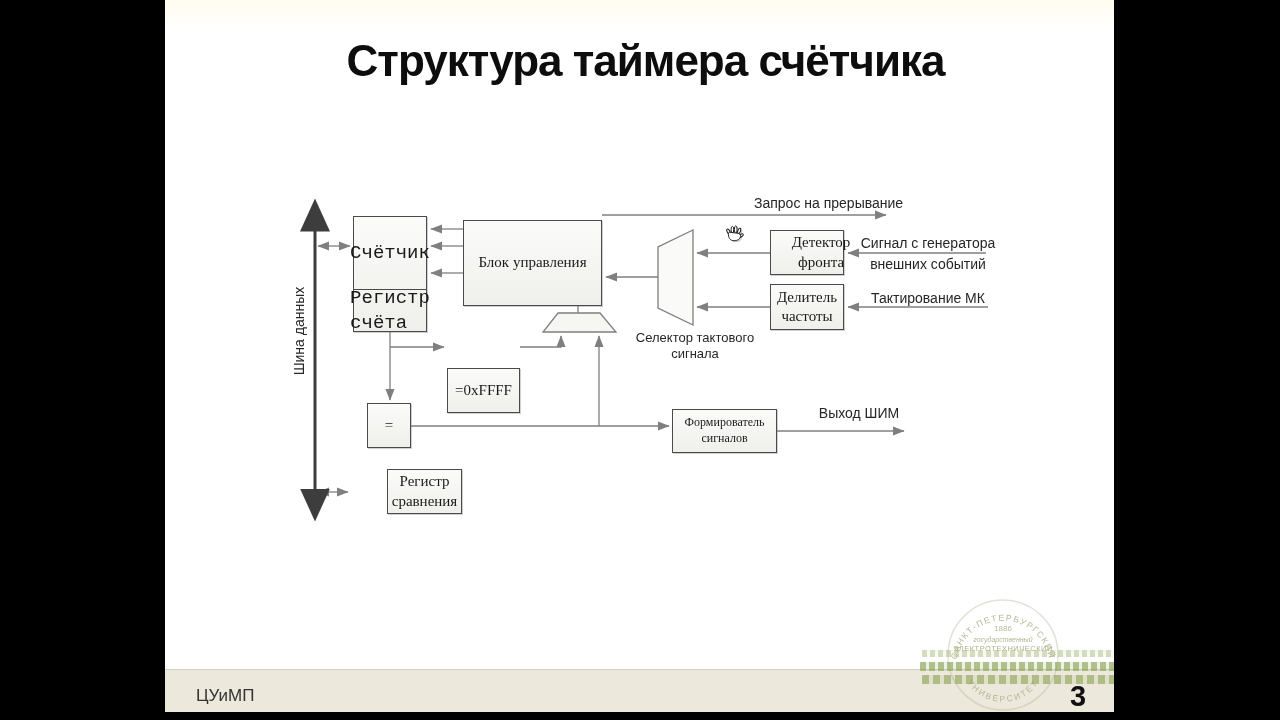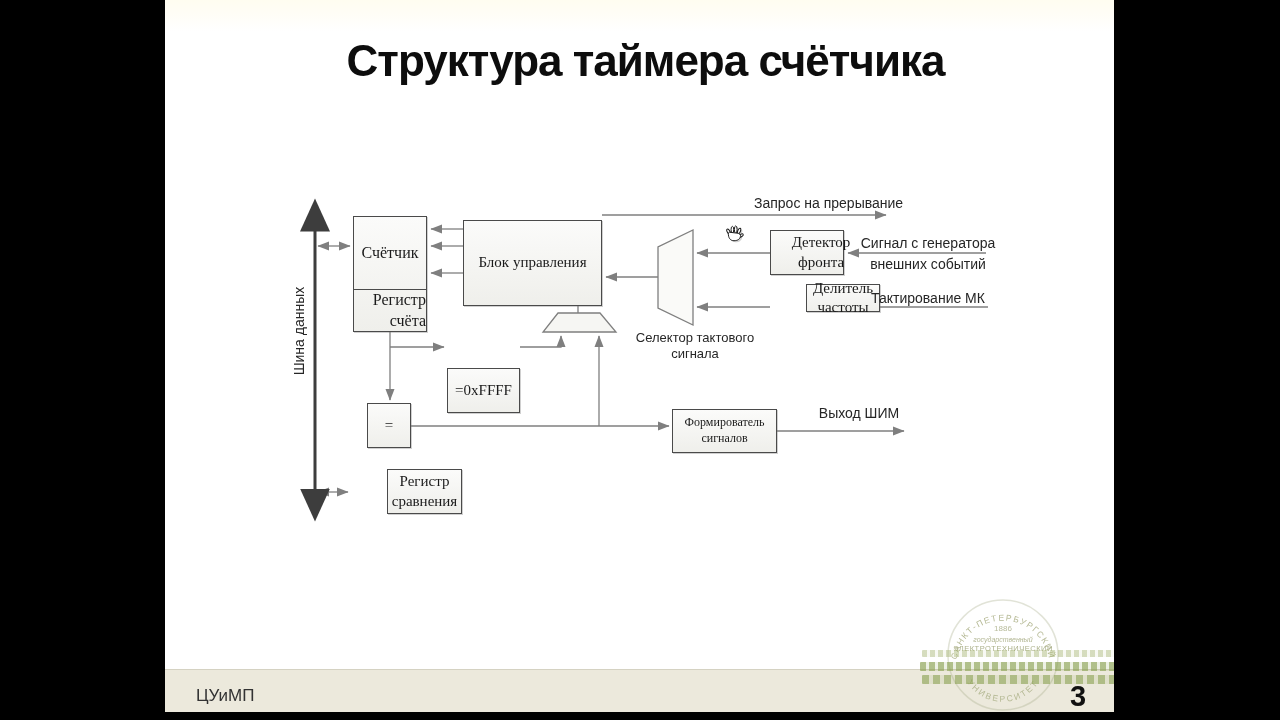--- a/index.html
+++ b/index.html
@@ -14,21 +14,21 @@
   
   .box{position:absolute;box-sizing:border-box;border:1px solid #4a4a4a;
        background:linear-gradient(180deg,#fbfbfa 0%,#efefeb 100%);
        display:flex;align-items:center;justify-content:center;text-align:center;
        font-family:"Liberation Serif",serif;font-size:15px;line-height:1.3;color:#1a1a1a;
        box-shadow:1px 1px 0 rgba(120,120,120,.35);}
   .compound{position:absolute;box-sizing:border-box;border:1px solid #4a4a4a;
        background:linear-gradient(180deg,#fbfbfa 0%,#efefeb 100%);
        box-shadow:1px 1px 0 rgba(120,120,120,.35);}
   .cell{box-sizing:border-box;display:flex;align-items:center;justify-content:center;
-       text-align:right;font-family:Liberation Serif, serif;font-size:16px;line-height:1.3;color:#1a1a1a;}
+       text-align:left;font-family:Liberation Mono, monospace;font-size:19px;line-height:1.3;color:#1a1a1a;}
   .cell.split{border-top:1px solid #4a4a4a;}
   
   .lbl{position:absolute;font-size:14px;color:#262626;white-space:nowrap;text-align:center;}
   .bus-label{position:absolute;left:84px;top:323px;width:100px;text-align:center;
        font-size:14px;color:#262626;transform:rotate(-90deg);}
   svg.diagram{position:absolute;left:0;top:0;z-index:0;}
   .layer{position:absolute;left:0;top:0;z-index:1;width:100%;height:0;}
   
   .footer{position:absolute;left:0;right:0;top:669px;height:43px;background:#ece9dc;
           border-top:1px solid #d5d2c2;z-index:2;}
@@ -91,21 +91,21 @@
 
       <div class="compound" style="left:188px;top:216px;width:74px;height:116px;">
         <div class="cell" style="height:72px;">Счётчик</div>
         <div class="cell split" style="height:42px;">Регистр счёта</div>
       </div>
       <div class="box" style="left:298px;top:220px;width:139px;height:86px;">Блок управления</div>
       <div class="box" style="left:282px;top:324px;width:73px;height:45px;margin-top:44px;">=0xFFFF</div>
       <div class="box" style="left:202px;top:403px;width:44px;height:45px;">=</div>
       <div class="box" style="left:186px;top:469px;width:75px;height:45px;margin-left:36px;">Регистр сравнения</div>
       <div class="box" style="left:605px;top:230px;width:74px;height:45px;padding-left:28px;">Детектор фронта</div>
-      <div class="box" style="left:605px;top:284px;width:74px;height:28px;margin-left:36px;">Делитель частоты</div>
+      <div class="box" style="left:605px;top:284px;width:74px;height:46px;">Делитель частоты</div>
       <div class="box" style="left:507px;top:409px;width:105px;height:44px;font-size:12px;">Формирователь сигналов</div>
 
       <div class="bus-label">Шина данных</div>
       <div class="lbl" style="left:589px;top:195px;width:140px;">Запрос на прерывание</div>
       <div class="lbl" style="left:693px;top:235px;width:140px;">Сигнал с генератора</div>
       <div class="lbl" style="left:693px;top:256px;width:140px;">внешних событий</div>
       <div class="lbl" style="left:693px;top:290px;width:140px;">Тактирование МК</div>
       <div class="lbl" style="left:465px;top:330px;width:130px;font-size:13px;">Селектор тактового</div>
       <div class="lbl" style="left:465px;top:346px;width:130px;font-size:13px;">сигнала</div>
       <div class="lbl" style="left:634px;top:405px;width:120px;">Выход ШИМ</div>

